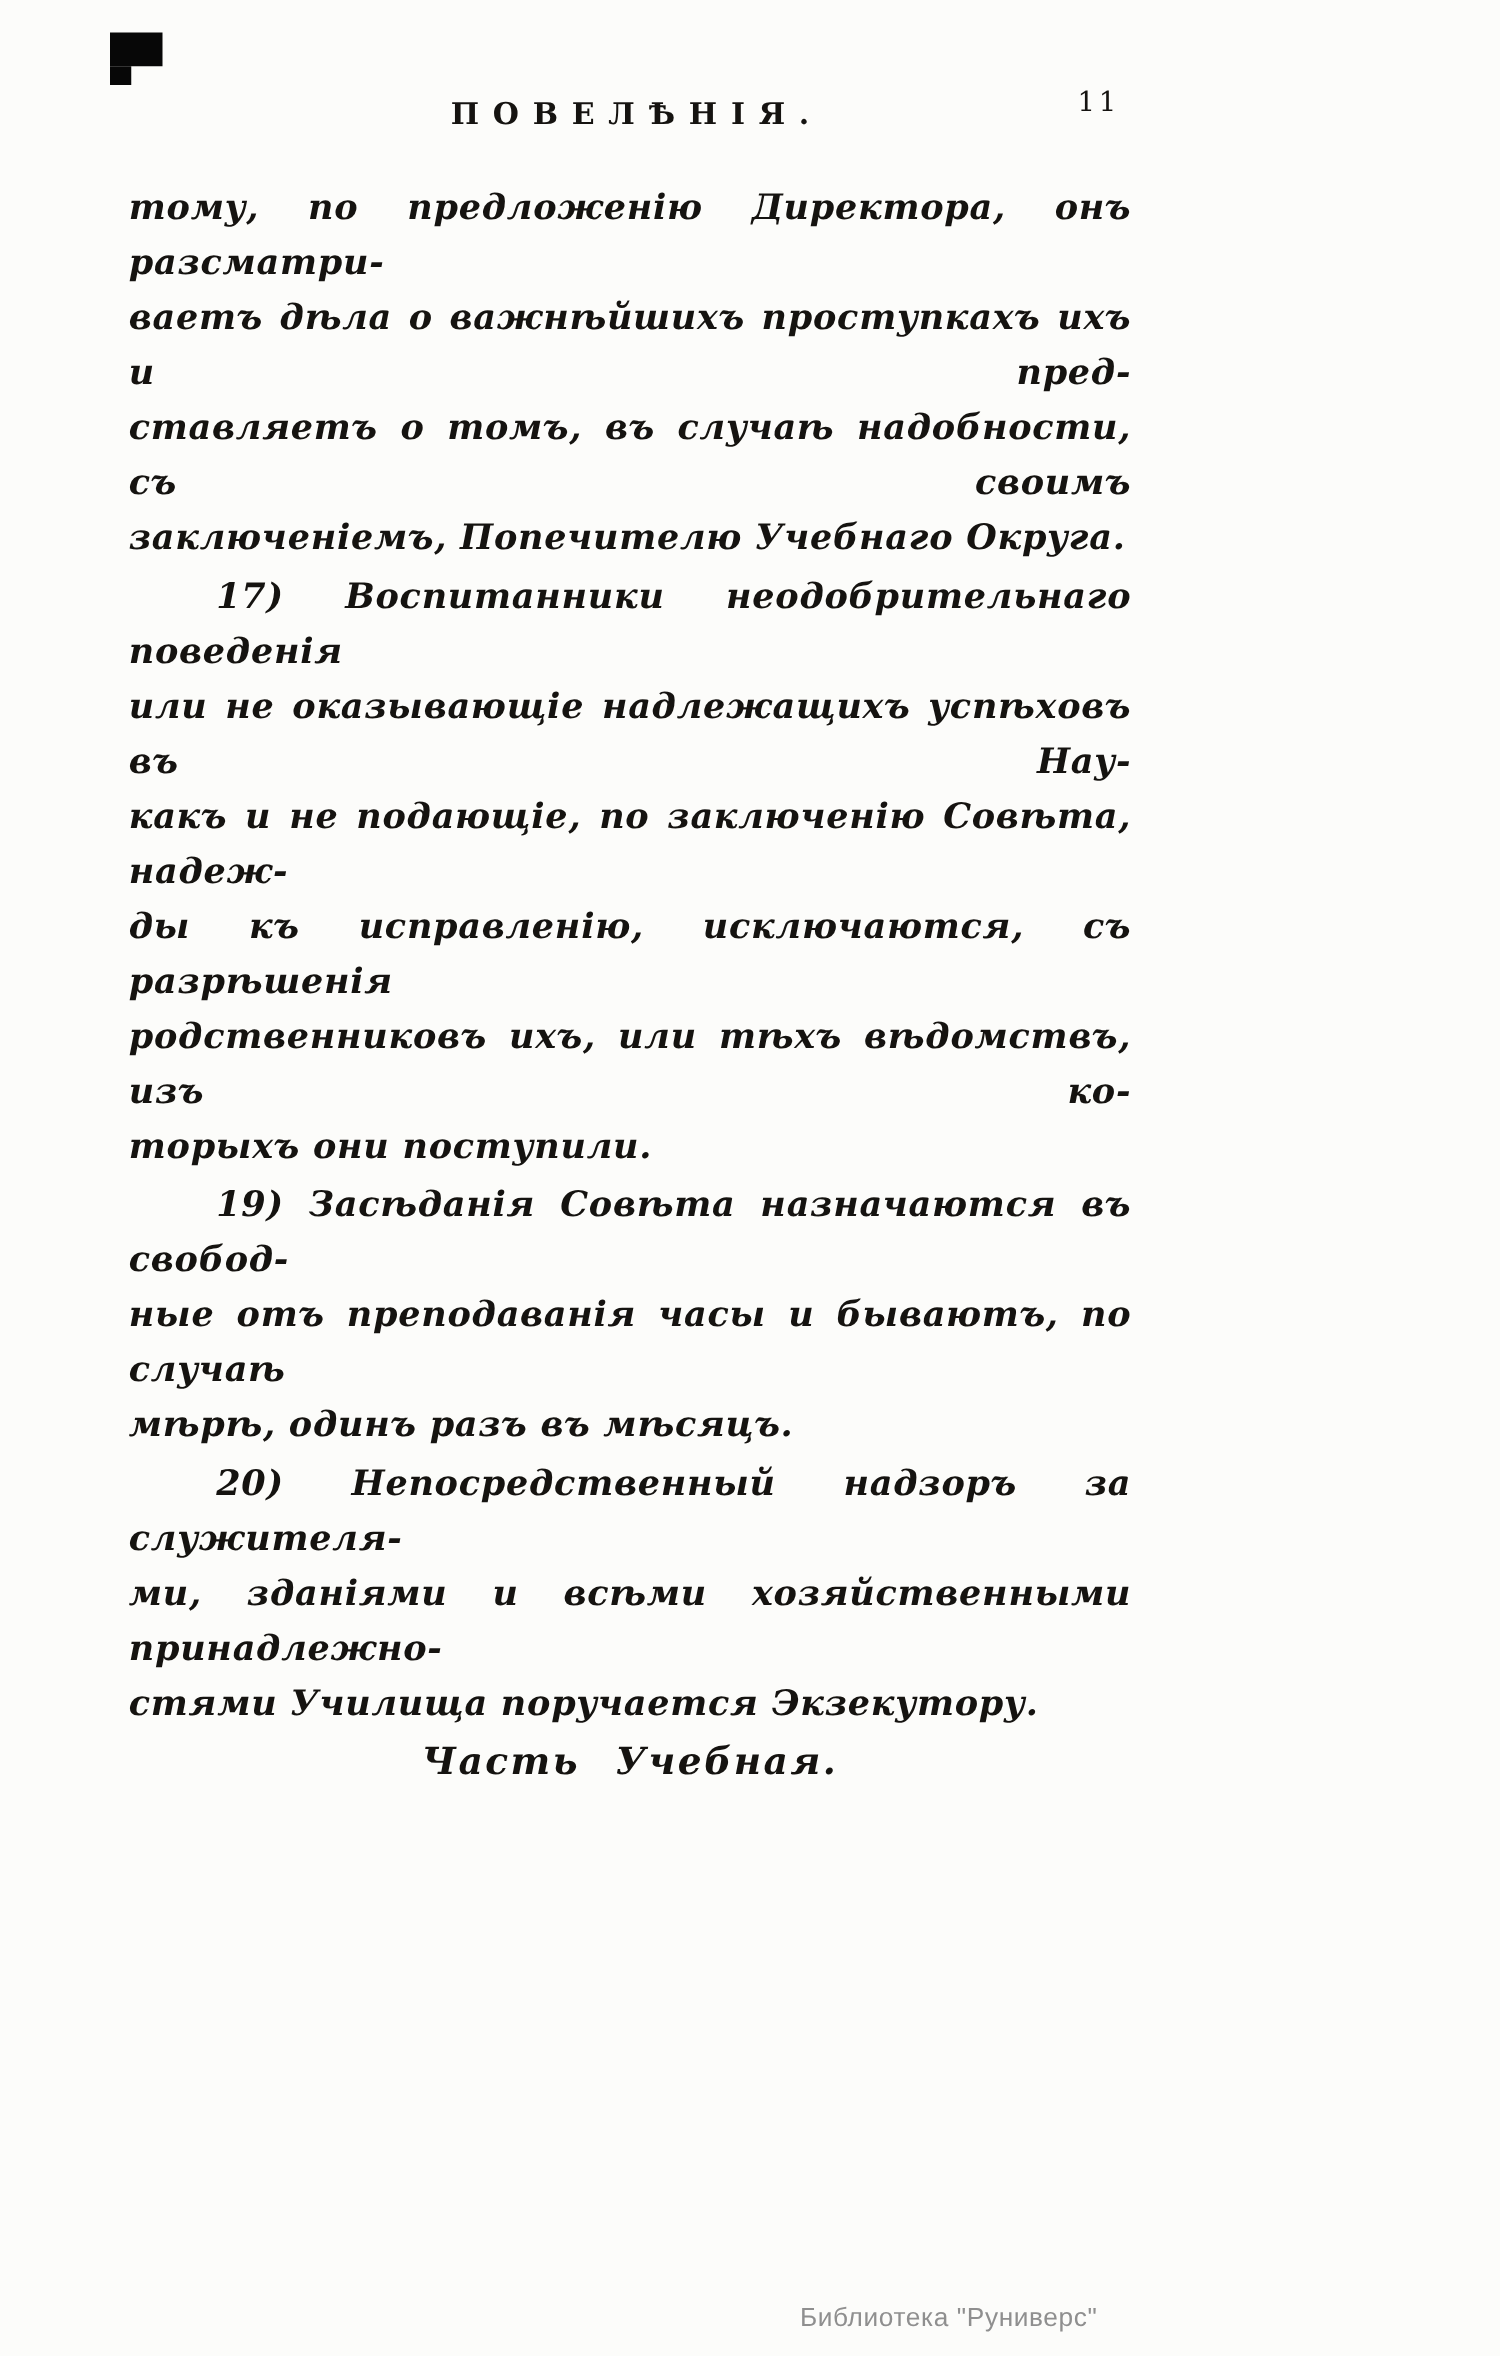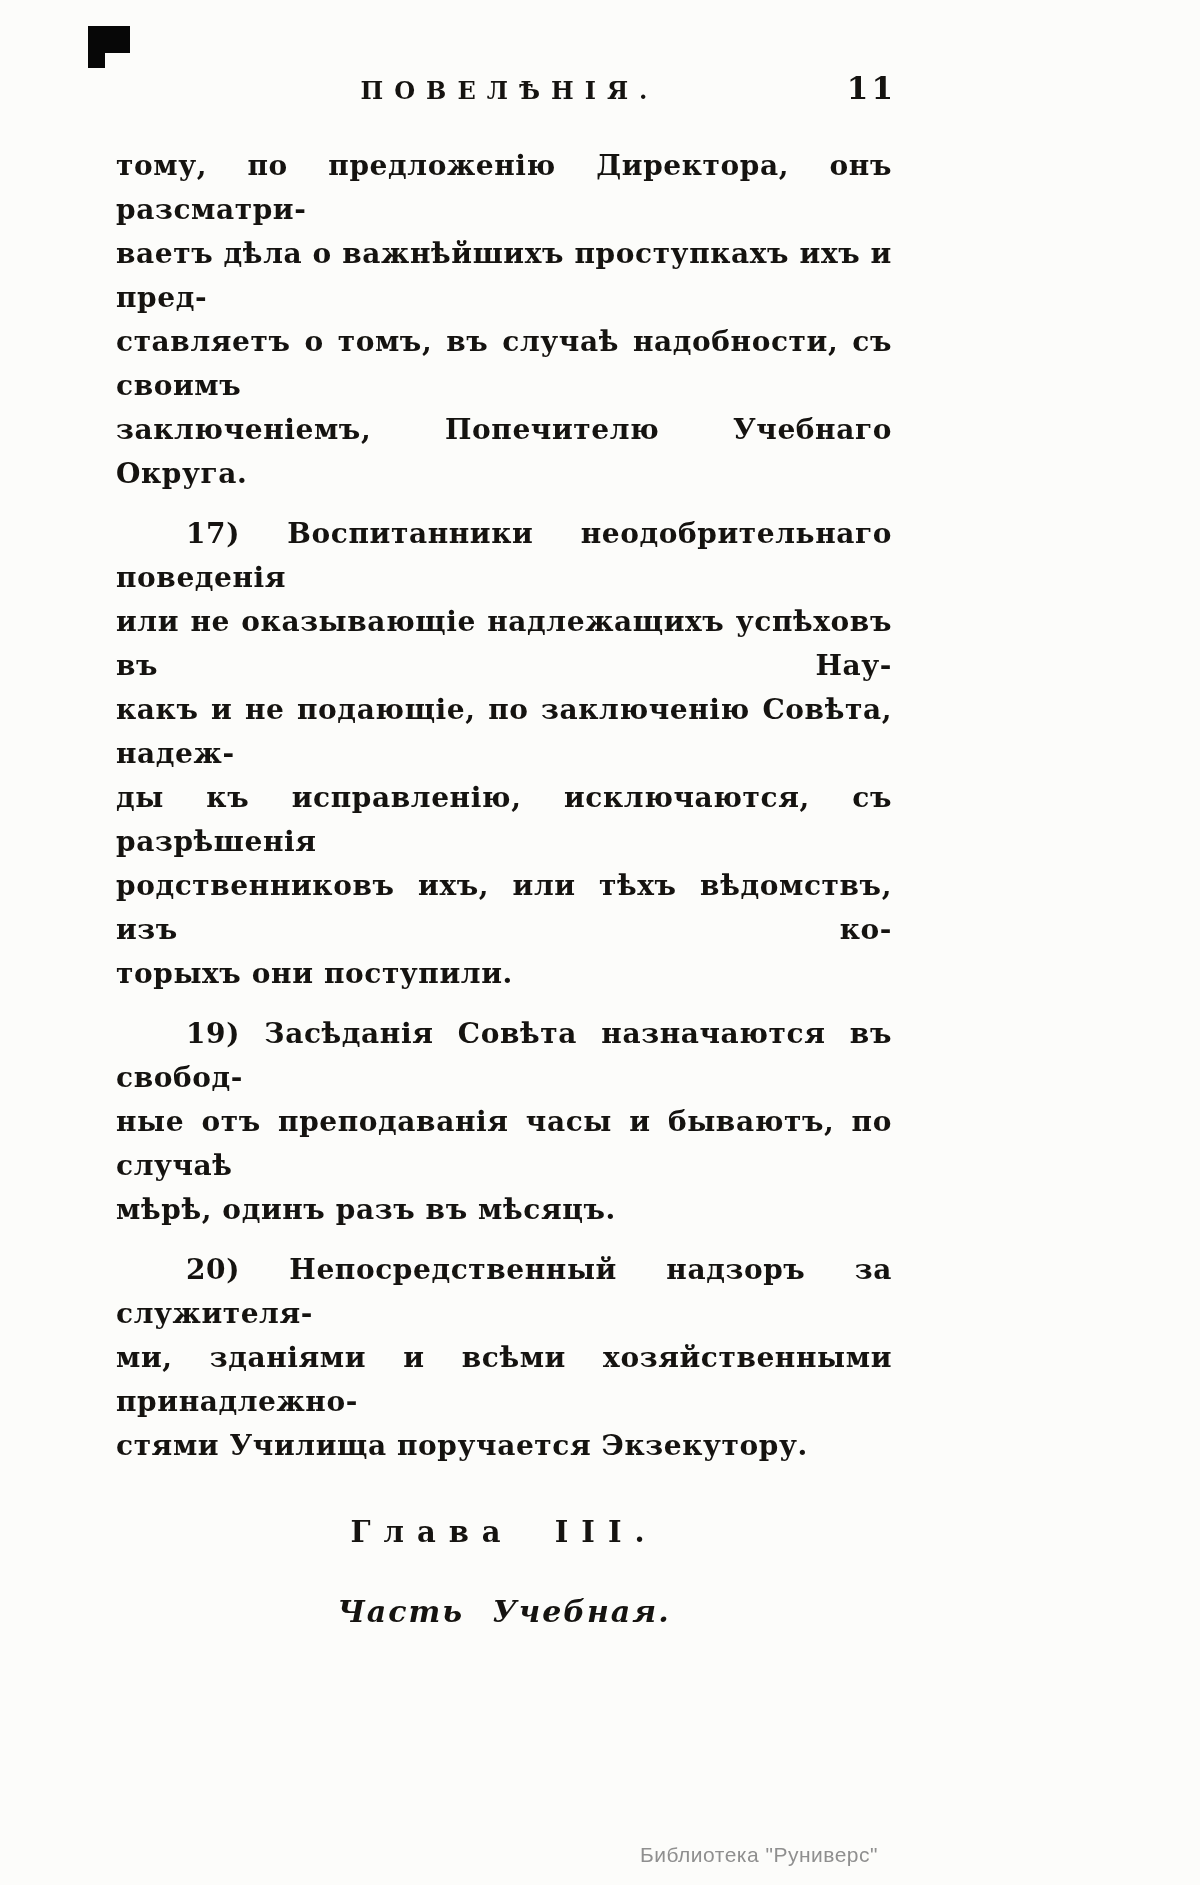--- a/index.html
+++ b/index.html
@@ -38,31 +38,31 @@
     display: block;
     text-align: center;
     font-size: 24px;
     font-weight: 700;
     letter-spacing: 11px;
     padding-left: 11px; 
   }
   .page-number {
     position: absolute;
     right: 12px; top: -6px;
-    font-size: 31px;
-    font-weight: 700;
+    font-size: 22px;
+    font-weight: 400;
     letter-spacing: 3px;
   }
   .text-block {
     margin-top: 26px;
     font-size: 28px;
     font-weight: 700;
     letter-spacing: 0.6px;
   }
-  .paragraph { margin: 16px; }
+  .paragraph { margin: 3px; font-style: italic; }
   .line {
     line-height: 44px;
     text-align: justify;
     text-align-last: justify;
   }
   .line.last { text-align-last: left; }
   .paragraph.indent .line:first-child { text-indent: 70px; }
   .chapter-heading {
     margin: 42px 0 36px;
     text-align: center;
@@ -123,19 +123,18 @@
         <div class="paragraph indent">
           <div class="line">19) Засѣданія Совѣта назначаются въ свобод-</div>
           <div class="line">ные отъ преподаванія часы и бываютъ, по случаѣ</div>
           <div class="line last">мѣрѣ, одинъ разъ въ мѣсяцъ.</div>
         </div>
         <div class="paragraph indent">
           <div class="line">20) Непосредственный надзоръ за служителя-</div>
           <div class="line">ми, зданіями и всѣми хозяйственными принадлежно-</div>
           <div class="line last">стями Училища поручается Экзекутору.</div>
         </div>
-        <div class="chapter-heading">Глава III.</div>
         <div class="section-heading">Часть Учебная.</div>
       </main>
   </div>
 
   <div class="watermark">Библиотека "Руниверс"</div>
 </div>
 
 </body></html>

